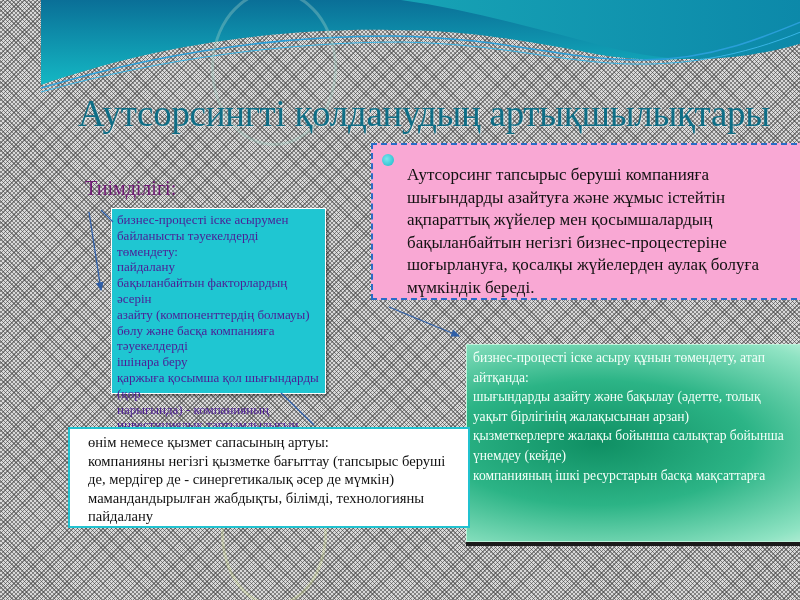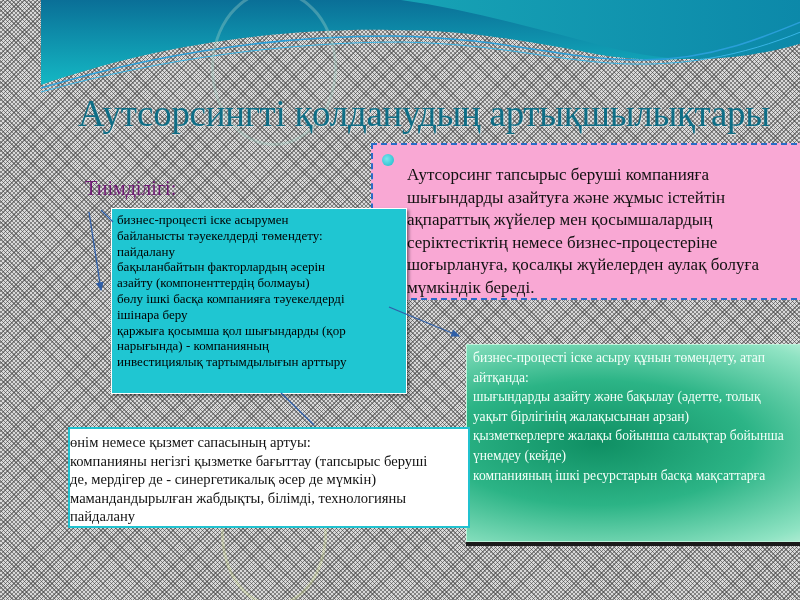--- a/index.html
+++ b/index.html
@@ -26,36 +26,36 @@
     position:absolute; left:330px; top:143px; width:436px; height:157px;
     background:#f9a8d4; border:2px dashed #2a6cc7; box-sizing:border-box;
     padding:19px 10px 4px 34px;
     font-size:17px; line-height:22.5px; color:#111;
   }
   .bullet {
     position:absolute; left:9px; top:9px; width:12px; height:12px; border-radius:50%;
     background:radial-gradient(circle at 40% 40%, #7ae7ef, #18b7c8);
   }
   .box-cyan {
-    position:absolute; left:70px; top:208px; width:296px; height:186px;
+    position:absolute; left:70px; top:208px; width:215px; height:186px;
     background:#1fc6d2; box-sizing:border-box; padding:3px 5px;
-    color:#000000; font-size:13px; line-height:15.8px;
+    color:#4c1d95; font-size:13px; line-height:15.8px;
     border:1px solid #ffffff; box-shadow: 2px 2px 3px rgba(0,0,0,0.45);
   }
   .box-green {
     position:absolute; left:425px; top:344px; width:375px; height:198px;
     box-sizing:border-box; padding:3px 6px;
     background: radial-gradient(ellipse at 35% 50%, #0f8f63 0%, #2cb486 45%, #8fe3c3 85%, #c7f3df 100%);
     color:#f4fff9; font-size:13.6px; line-height:19.6px;
     border:1px solid #bdf2da; box-shadow: 0 4px 0 #1a1a1a;
   }
   .box-white {
     position:absolute; left:27px; top:427px; width:402px; height:101px;
     background:#fff; border:2px solid #21c2cf; box-sizing:border-box;
-    padding:4px 0; font-size:14.6px; line-height:18.6px; color:#111;
+    padding:4px 18px; font-size:14.6px; line-height:18.6px; color:#111;
   }
   .line-text { display:block; }
   svg.arrows { position:absolute; left:0; top:0; width:800px; height:600px; pointer-events:none; }
 </style>
 </head>
 <body>
 
 <div class="slide">
 
   <svg class="header-wave" viewBox="0 0 800 100" preserveAspectRatio="none">
@@ -79,32 +79,32 @@
   <div class="watermark" style="left:180px;top:460px;width:100px;height:140px;border-radius:50%;border:3px solid #dce7a0;"></div>
 
   <div class="title">Аутсорсингті қолданудың артықшылықтары</div>
   <div class="subtitle">Тиімділігі:</div>
 
   <div class="box-main">
     <span class="bullet"></span>
     <span class="line-text">Аутсорсинг тапсырыс беруші компанияға</span>
     <span class="line-text">шығындарды азайтуға және жұмыс істейтін</span>
     <span class="line-text">ақпараттық жүйелер мен қосымшалардың</span>
-    <span class="line-text">серіктестіктің немесе бизнес-процестеріне</span>
+    <span class="line-text">бақыланбайтын негізгі бизнес-процестеріне</span>
     <span class="line-text">шоғырлануға, қосалқы жүйелерден аулақ болуға</span>
     <span class="line-text">мүмкіндік береді.</span>
   </div>
 
   <div class="box-cyan">
     <span class="line-text">бизнес-процесті іске асырумен</span>
     <span class="line-text">байланысты тәуекелдерді төмендету:</span>
     <span class="line-text">пайдалану</span>
     <span class="line-text">бақыланбайтын факторлардың әсерін</span>
     <span class="line-text">азайту (компоненттердің болмауы)</span>
-    <span class="line-text">бөлу ішкі басқа компанияға тәуекелдерді</span>
+    <span class="line-text">бөлу және басқа компанияға тәуекелдерді</span>
     <span class="line-text">ішінара беру</span>
     <span class="line-text">қаржыға қосымша қол шығындарды (қор</span>
     <span class="line-text">нарығында) - компанияның</span>
     <span class="line-text">инвестициялық тартымдылығын арттыру</span>
   </div>
 
   <div class="box-green">
     <span class="line-text">бизнес-процесті іске асыру құнын төмендету, атап</span>
     <span class="line-text">айтқанда:</span>
     <span class="line-text">шығындарды азайту және бақылау (әдетте, толық</span>

